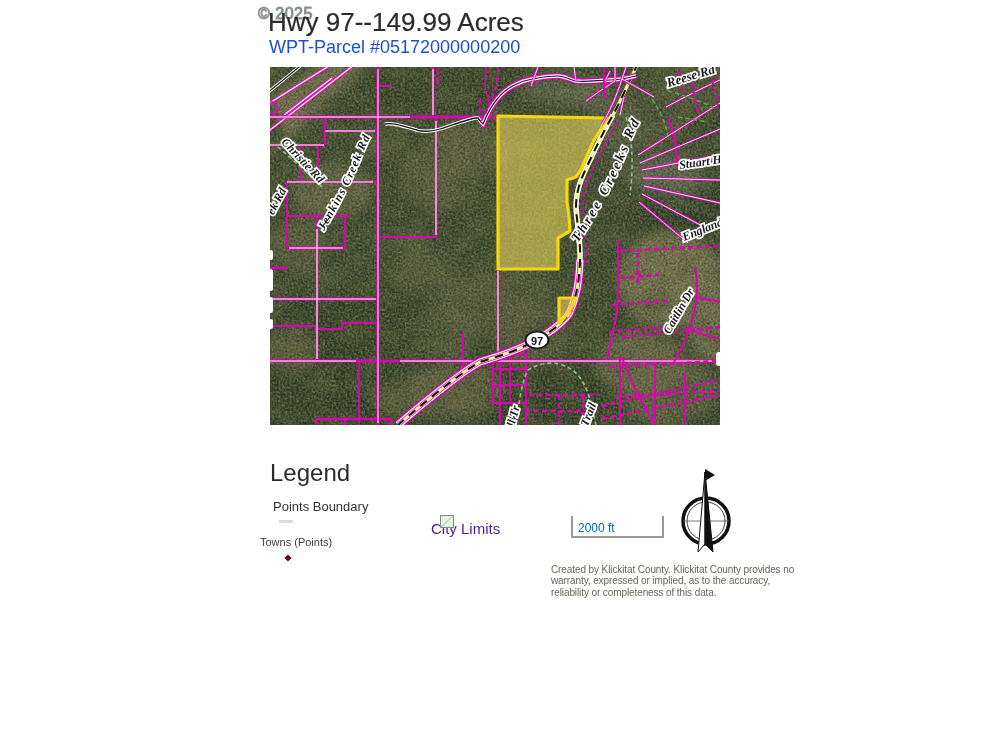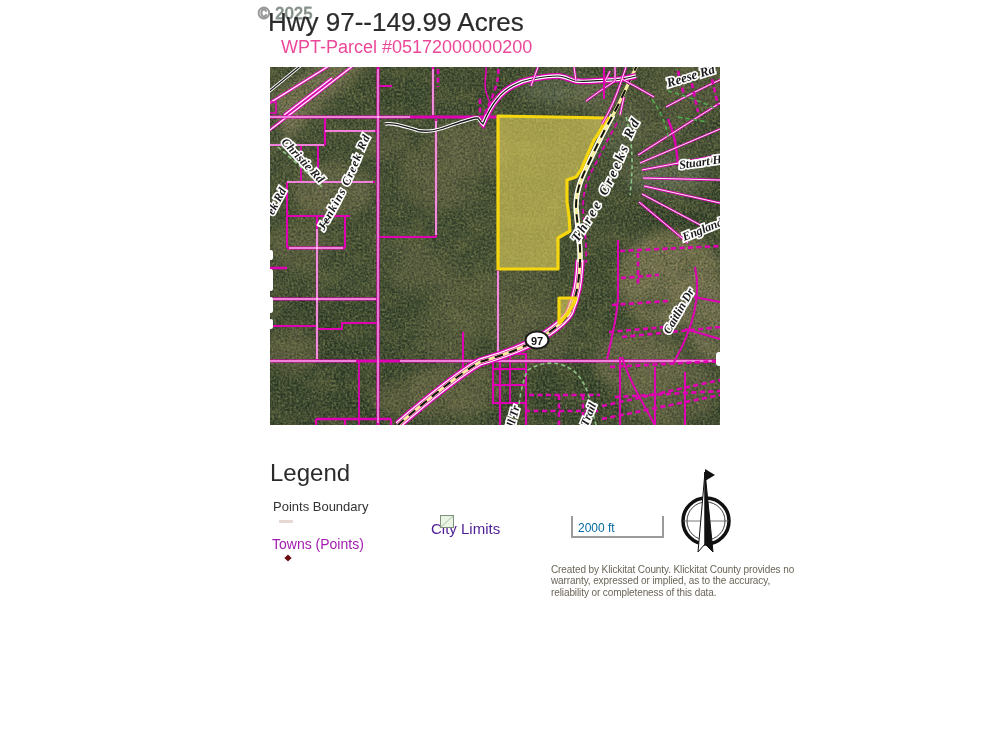--- a/index.html
+++ b/index.html
@@ -6,21 +6,21 @@
   body{font-family:"Liberation Sans", sans-serif;position:relative;}
   .abs{position:absolute;}
 </style>
 </head>
 <body>
 
 <div class="abs" style="left:258px;top:5px;font-size:16px;font-weight:normal;color:#15803d;-webkit-text-stroke:1.1px #999999;letter-spacing:0.5px;">© 2025</div>
 
 <div class="abs" style="left:268px;top:7px;font-size:26px;color:#2b2b2b;-webkit-text-stroke:0.2px #2b2b2b;">Hwy 97--149.99 Acres</div>
 
-<div class="abs" style="left:269px;top:37px;font-size:18px;color:#ec4899;margin-left:12px;">WPT-Parcel #05172000000200</div>
+<div class="abs" style="left:269px;top:37px;font-size:18px;color:#1d4ed8;">WPT-Parcel #05172000000200</div>
 
 <svg class="abs" style="left:270px;top:67px;" width="450" height="358" viewBox="0 0 450 358">
   <defs>
     <filter id="fineDark" x="0" y="0" width="100%" height="100%" color-interpolation-filters="sRGB">
       <feTurbulence type="fractalNoise" baseFrequency="0.5" numOctaves="3" seed="7" result="n"></feTurbulence>
       <feColorMatrix in="n" type="matrix" values="0 0 0 0 0.13  0 0 0 0 0.19  0 0 0 0 0.12  1.1 1.1 1.1 0 -1.05"></feColorMatrix>
     </filter>
     <filter id="fineLight" x="0" y="0" width="100%" height="100%" color-interpolation-filters="sRGB">
       <feTurbulence type="fractalNoise" baseFrequency="0.45" numOctaves="3" seed="23" result="n"></feTurbulence>
       <feColorMatrix in="n" type="matrix" values="0 0 0 0 0.50  0 0 0 0 0.52  0 0 0 0 0.33  1.1 1.1 1.1 0 -1.3"></feColorMatrix>
@@ -332,21 +332,21 @@
     </g>
   </g>
 </svg>
 
 <div class="abs" style="left:270px;top:459px;font-size:24px;color:#2b2b2b;">Legend</div>
 
 <div class="abs" style="left:273px;top:499px;font-size:13px;color:#333333;">Points Boundary</div>
 
 <div class="abs" style="left:279px;top:520px;width:14px;height:3px;background:#e8d8d4;"></div>
 
-<div class="abs" style="left:272px;top:536px;font-size:14px;color:#a21caf;">Towns (Points)</div>
+<div class="abs" style="left:260px;top:536px;font-size:11px;color:#404040;">Towns (Points)</div>
 
 <svg class="abs" style="left:283px;top:553px;" width="10" height="10">
     <polygon points="5,1.4 8.6,5 5,8.6 1.4,5" fill="#6b0d12"></polygon>
   </svg>
 
 <div class="abs" style="left:431px;top:520px;font-size:15px;color:#4c1d95;">City Limits</div>
 
 <svg class="abs" style="left:440px;top:515px;" width="15" height="15">
   <rect x="0.5" y="0.5" width="13" height="12" fill="#e9f4e2" stroke="#7f8f7f" stroke-width="1"></rect>
   <line x1="0.5" y1="12.5" x2="13.5" y2="0.5" stroke="#9fb39b" stroke-width="0.8"></line>

